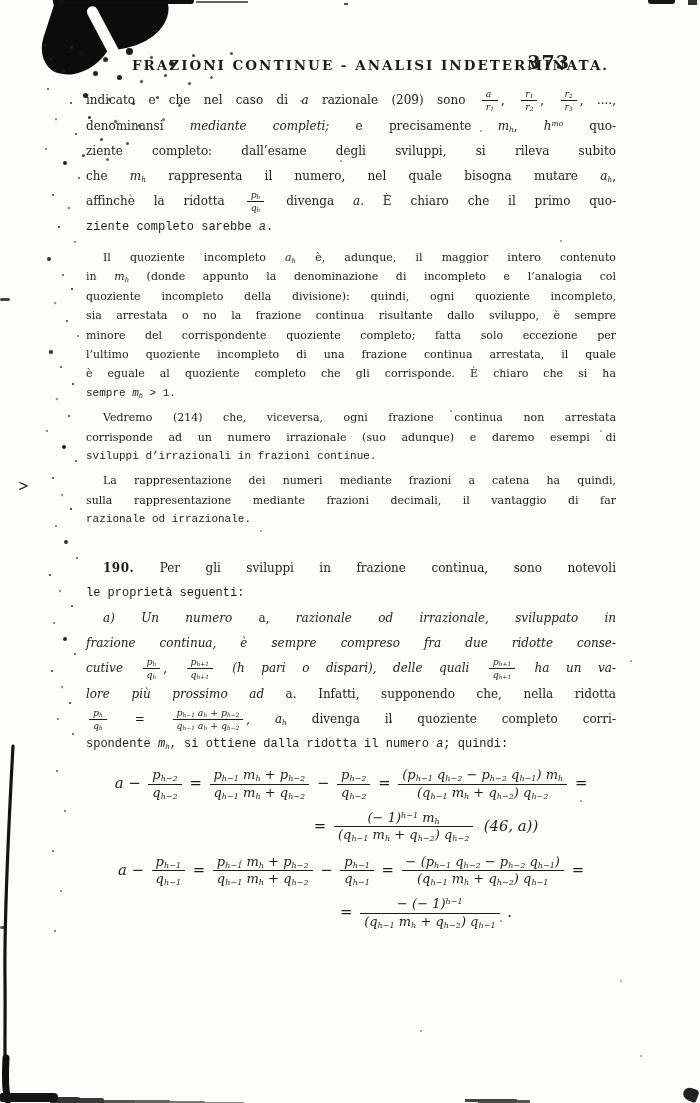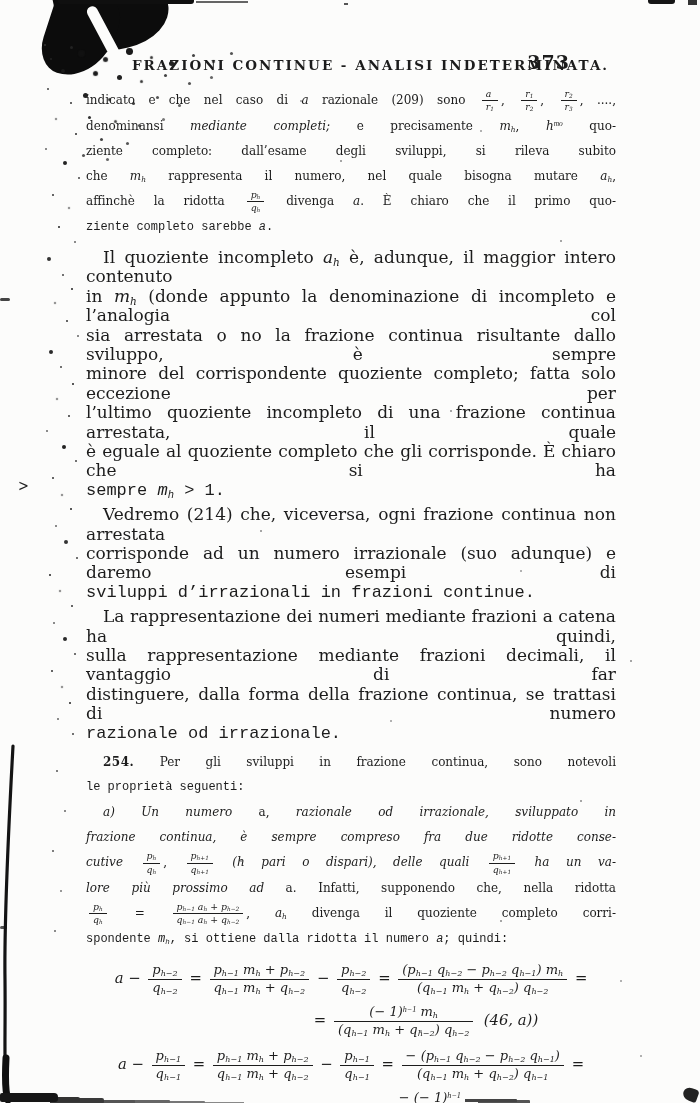--- a/index.html
+++ b/index.html
@@ -9,33 +9,33 @@
   
   .content{position:absolute;left:86px;top:54px;width:530px;}
 
   .header{position:relative;height:22px;margin-bottom:12px;}
   .htitle{position:absolute;left:46px;top:3px;font-size:13.5px;font-weight:bold;letter-spacing:2px;white-space:nowrap;}
   .pagenum{position:absolute;right:46px;top:-3px;font-size:19px;letter-spacing:1px;font-weight:bold;}
 
   .para{margin:0 0 8px 0;}
   .para .ln{min-height:1em;}
   .main{font-size:12px;line-height:25px;}
-  .small{font-size:17px;line-height:19.4px;}
+  .small{font-size:11px;line-height:19.4px;}
   .just .ln{text-align:justify;text-align-last:justify;}
   .just .ln:last-child{text-align-last:left;font-family:Liberation Mono, monospace;}
   .ind .ln:first-child{text-indent:17px;}
   .mb2{margin-bottom:5px;}
-  .mb3{margin-bottom:7px;}
+  .mb3{margin-bottom:26px;}
   .mb0{margin-bottom:0;}
 
   i{font-style:italic;}
   b{font-weight:bold;letter-spacing:.5px;}
   sub,sup{font-size:62%;font-style:italic;line-height:0;}
   sub{vertical-align:-0.25em;}
-  sup{vertical-align:0.55em;font-family:Liberation Serif, serif;}
+  sup{vertical-align:0.55em;}
 
   .frac{display:inline-block;vertical-align:middle;text-align:center;margin:1px 3px;font-size:0.78em;line-height:1.12;}
   .frac .num{display:block;border-bottom:1.2px solid #1c1c1c;padding:0 4px 1px;}
   .frac .den{display:block;padding:1px 4px 0;}
 
   .eq{font-size:14.8px;font-style:italic;line-height:1.2;margin:10px 0 4px;}
   .eq .ln{text-align:center;white-space:nowrap;margin-bottom:8px;text-align-last:center;}
   .eq .ln + .ln{padding-left:150px;}
   .eq .frac{font-size:0.88em;}
 
@@ -120,40 +120,40 @@
         <div class="ln">denominansi <i>mediante completi;</i> e precisamente <i>m</i><sub>h</sub>, <i>h</i><sup>mo</sup> quo-</div>
         <div class="ln">ziente completo: dall’esame degli sviluppi, si rileva subito</div>
         <div class="ln">che <i>m</i><sub>h</sub> rappresenta il numero, nel quale bisogna mutare <i>a</i><sub>h</sub>,</div>
         <div class="ln">affinchè la ridotta <span class="frac"><span class="num"><i>p</i><sub>h</sub></span><span class="den"><i>q</i><sub>h</sub></span></span> divenga <i>a</i>. È chiaro che il primo quo-</div>
         <div class="ln">ziente completo sarebbe <i>a</i>.</div>
       </div>
 
     <div class="para small just ind mb2">
         <div class="ln">Il quoziente incompleto <i>a</i><sub>h</sub> è, adunque, il maggior intero contenuto</div>
         <div class="ln">in <i>m</i><sub>h</sub> (donde appunto la denominazione di incompleto e l’analogia col</div>
+        <div class="ln">quoziente incompleto della divisione): quindi, ogni quoziente incompleto,</div>
         <div class="ln">sia arrestata o no la frazione continua risultante dallo sviluppo, è sempre</div>
         <div class="ln">minore del corrispondente quoziente completo; fatta solo eccezione per</div>
         <div class="ln">l’ultimo quoziente incompleto di una frazione continua arrestata, il quale</div>
         <div class="ln">è eguale al quoziente completo che gli corrisponde. È chiaro che si ha</div>
         <div class="ln">sempre <i>m</i><sub>h</sub> &gt; 1.</div>
       </div>
     <div class="para small just ind mb2">
         <div class="ln">Vedremo (214) che, viceversa, ogni frazione continua non arrestata</div>
         <div class="ln">corrisponde ad un numero irrazionale (suo adunque) e daremo esempi di</div>
         <div class="ln">sviluppi d’irrazionali in frazioni continue.</div>
       </div>
     <div class="para small just ind mb3">
         <div class="ln">La rappresentazione dei numeri mediante frazioni a catena ha quindi,</div>
         <div class="ln">sulla rappresentazione mediante frazioni decimali, il vantaggio di far</div>
-        <div class="ln">distinguere, dalla forma della frazione continua, se trattasi di numero</div>
         <div class="ln">razionale od irrazionale.</div>
       </div>
 
     <div class="para main just ind mb0">
-        <div class="ln"><b>254.</b> Per gli sviluppi in frazione continua, sono notevoli</div>
+        <div class="ln"><b>190.</b> Per gli sviluppi in frazione continua, sono notevoli</div>
         <div class="ln">le proprietà seguenti:</div>
       </div>
     <div class="para main just ind">
         <div class="ln"><i>a) Un numero</i> a, <i>razionale od irrazionale, sviluppato in</i></div>
         <div class="ln"><i>frazione continua, è sempre compreso fra due ridotte conse-</i></div>
         <div class="ln"><i>cutive</i> <span class="frac"><span class="num"><i>p</i><sub>h</sub></span><span class="den"><i>q</i><sub>h</sub></span></span>, <span class="frac"><span class="num"><i>p</i><sub>h+1</sub></span><span class="den"><i>q</i><sub>h+1</sub></span></span> <i>(h pari o dispari), delle quali</i> <span class="frac"><span class="num"><i>p</i><sub>h+1</sub></span><span class="den"><i>q</i><sub>h+1</sub></span></span> <i>ha un va-</i></div>
         <div class="ln"><i>lore più prossimo ad</i> a. Infatti, supponendo che, nella ridotta</div>
         <div class="ln"><span class="frac"><span class="num"><i>p</i><sub>h</sub></span><span class="den"><i>q</i><sub>h</sub></span></span> = <span class="frac"><span class="num"><i>p</i><sub>h−1</sub> <i>a</i><sub>h</sub> + <i>p</i><sub>h−2</sub></span><span class="den"><i>q</i><sub>h−1</sub> <i>a</i><sub>h</sub> + <i>q</i><sub>h−2</sub></span></span>, <i>a</i><sub>h</sub> divenga il quoziente completo corri-</div>
         <div class="ln">spondente <i>m</i><sub>h</sub>, si ottiene dalla ridotta il numero <i>a</i>; quindi:</div>
       </div>

